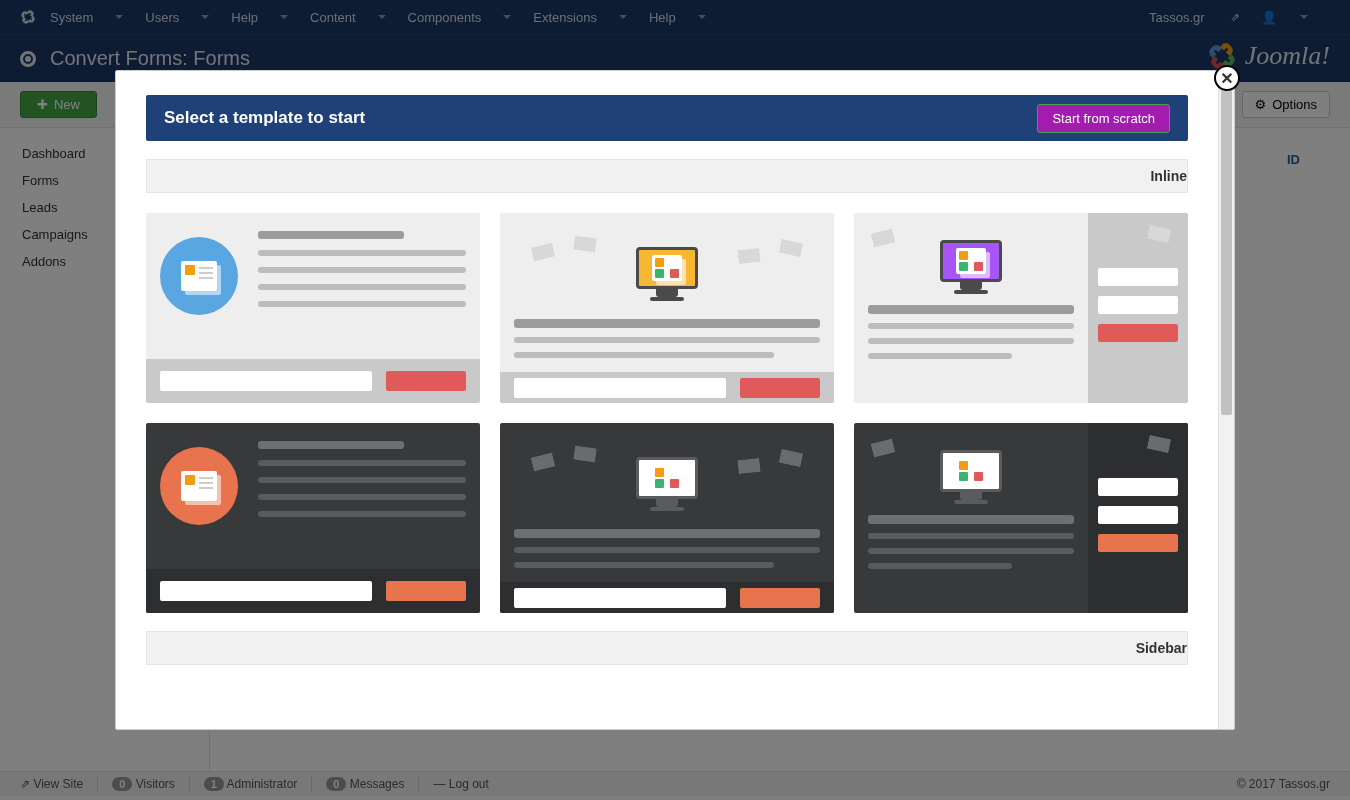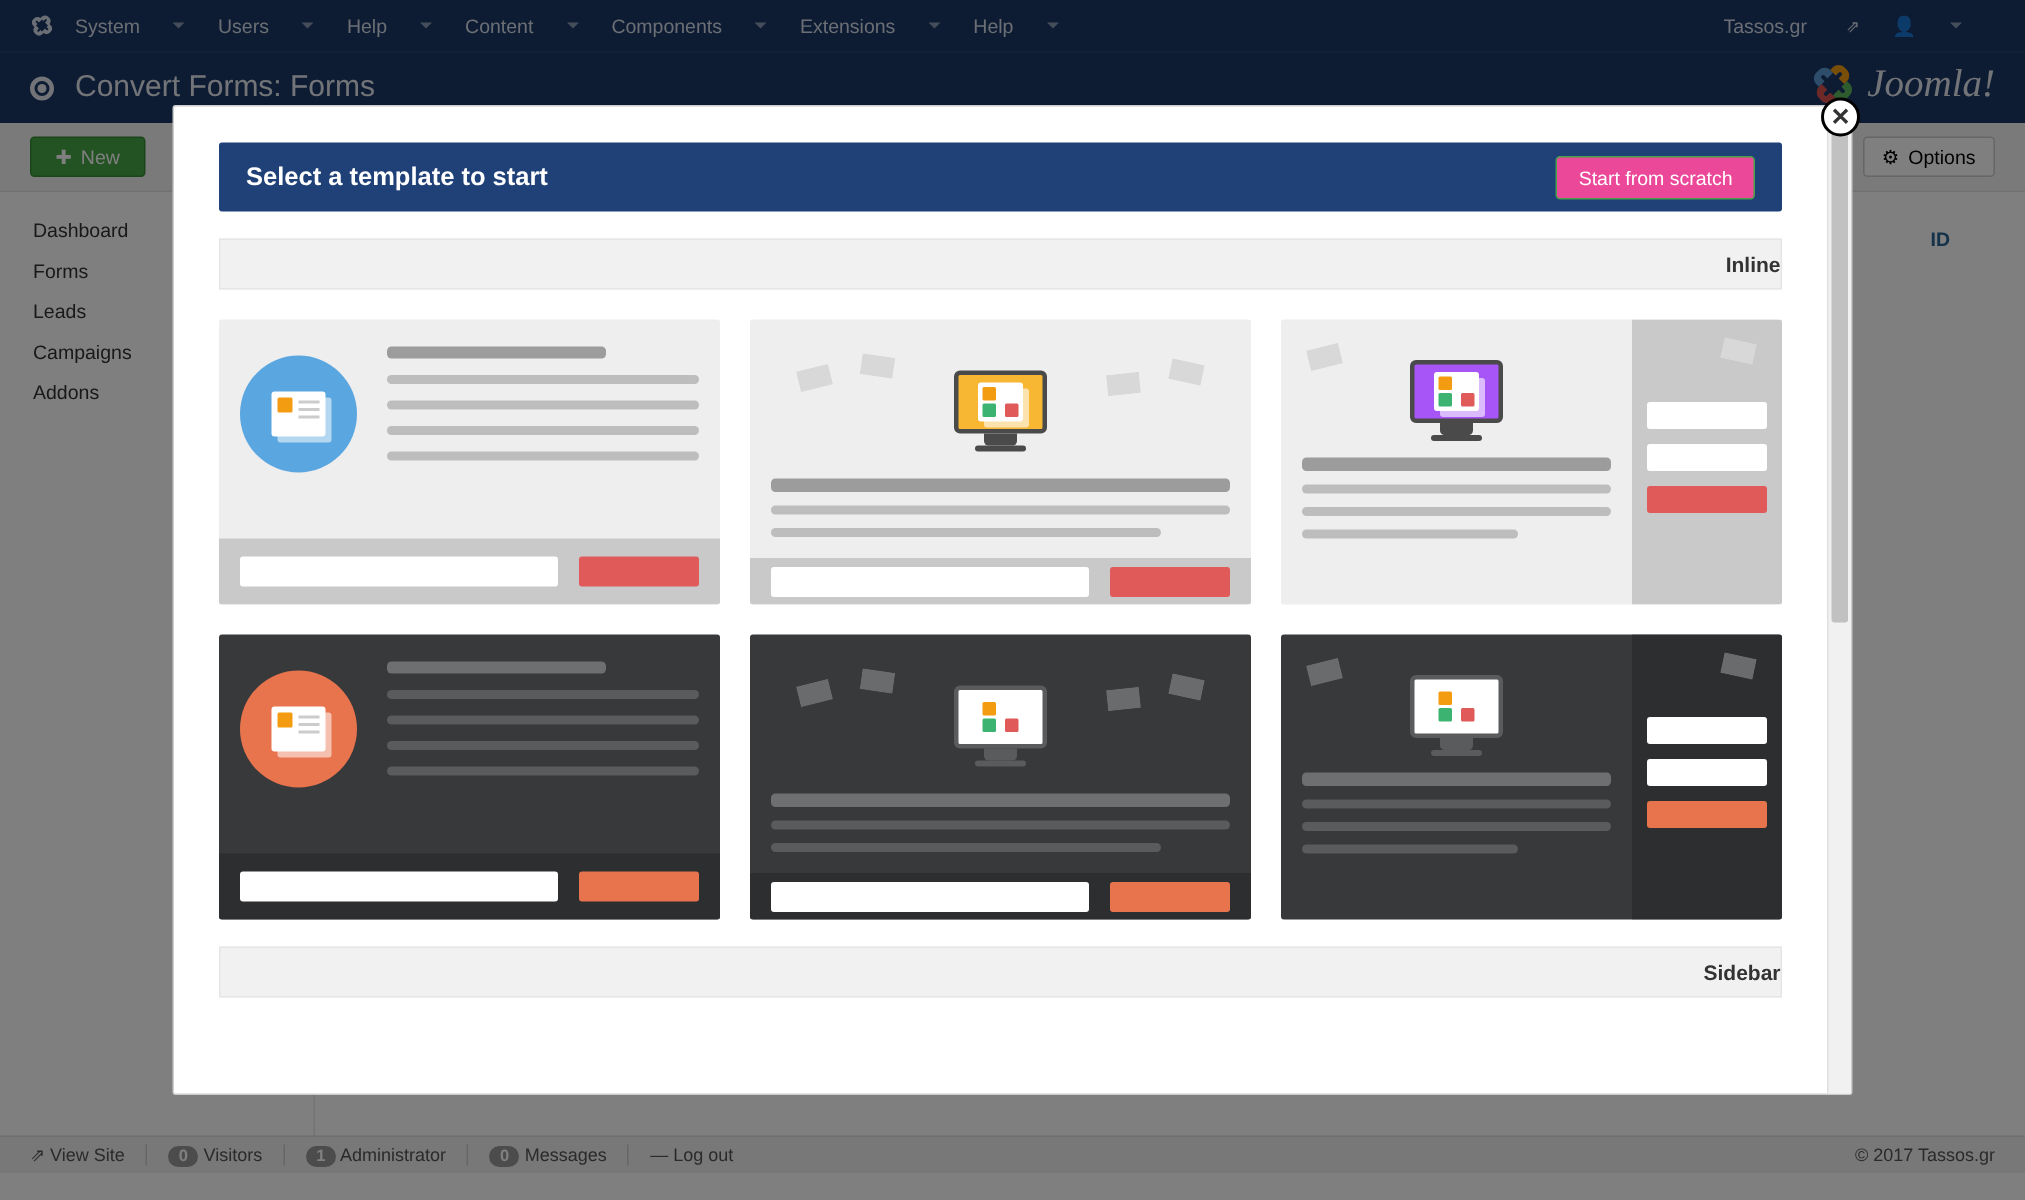--- a/index.html
+++ b/index.html
@@ -27,36 +27,36 @@
 .toolbar .spacer { flex: 1; }
 
 
 .main { display: flex; height: calc(800px - 34px - 48px - 46px - 28px); background: #fff; }
 .sidebar { width: 210px; border-right: 1px solid #e6e6e6; padding: 12px 0; }
 .sidebar .item { padding: 6px 22px; cursor: pointer; color: #333; }
 .content { flex: 1; padding: 14px 20px; }
 .th-id { float: right; color: #2a6496; font-weight: bold; font-size: 13px; padding: 10px 30px; }
 
 
-.footer { position: absolute; bottom: 18px; left: 0; right: 0; height: 25px; background: #f0f0f0; border-top: 1px solid #ddd; display: flex; align-items: center; padding: 0 20px; font-size: 12px; color: #555; gap: 14px; }
+.footer { position: absolute; bottom: 4px; left: 0; right: 0; height: 25px; background: #f0f0f0; border-top: 1px solid #ddd; display: flex; align-items: center; padding: 0 20px; font-size: 12px; color: #555; gap: 14px; }
 .footer .sep { width: 1px; height: 14px; background: #ccc; }
 .badge { background: #999; color: #fff; border-radius: 8px; padding: 1px 7px; font-size: 11px; font-weight: bold; }
 .footer .spacer { flex: 1; }
 
 
 .overlay { position: absolute; inset: 0; background: rgba(0,0,0,0.5); }
 .modal { position: absolute; top: 70px; left: 115px; width: 1120px; height: 660px; background: #fff; border: 1px solid #ccc; border-radius: 2px; display: flex; }
 .modal-inner { flex: 1; padding: 24px 30px; overflow-y: auto; }
 .modal-scrollbar { width: 16px; background: #f1f1f1; border-left: 1px solid #e0e0e0; position: relative; }
 .modal-scrollbar .thumb { position: absolute; top: 4px; left: 2px; right: 2px; height: 340px; background: #c1c1c1; border-radius: 2px; }
 .modal-close { position: absolute; top: -6px; right: -6px; width: 26px; height: 26px; background: #fff; border: 2px solid #000; border-radius: 50%; display: flex; align-items: center; justify-content: center; font-size: 16px; font-weight: bold; cursor: pointer; }
 
 .modal-header { background: #1f4178; color: #fff; height: 46px; display: flex; align-items: center; padding: 0 18px; border-radius: 2px; }
 .modal-header h2 { font-size: 17px; font-weight: 600; flex: 1; }
-.btn-scratch { background: #ec4899; border: 1px solid #4aa04a; color: #fff; padding: 6px 14px; border-radius: 3px; font-size: 13px; cursor: pointer; }
+.btn-scratch { background: #a21caf; border: 1px solid #4aa04a; color: #fff; padding: 6px 14px; border-radius: 3px; font-size: 13px; cursor: pointer; }
 
 .section-head { background: #f1f1f1; border: 1px solid #e5e5e5; text-align: right; font-weight: bold; font-size: 14px; padding: 8px 0; margin-top: 18px; color: #333; }
 
 .template-grid { display: grid; grid-template-columns: repeat(3, 1fr); gap: 20px; margin-top: 20px; }
 .tcard { border-radius: 2px; overflow: hidden; cursor: pointer; background: #eee; height: 190px; display: flex; flex-direction: column; }
 .tcard.dark { background: #38393b; }
 .tcard .body { flex: 1; position: relative; padding: 14px; }
 .tcard .footer-bar { height: 44px; display: flex; align-items: center; padding: 0 14px; gap: 14px; }
 .tcard .footer-bar .inputph { flex: 1; height: 20px; background: #fff; border-radius: 2px; }
 .tcard .footer-bar .btnph { width: 80px; height: 20px; border-radius: 2px; }

